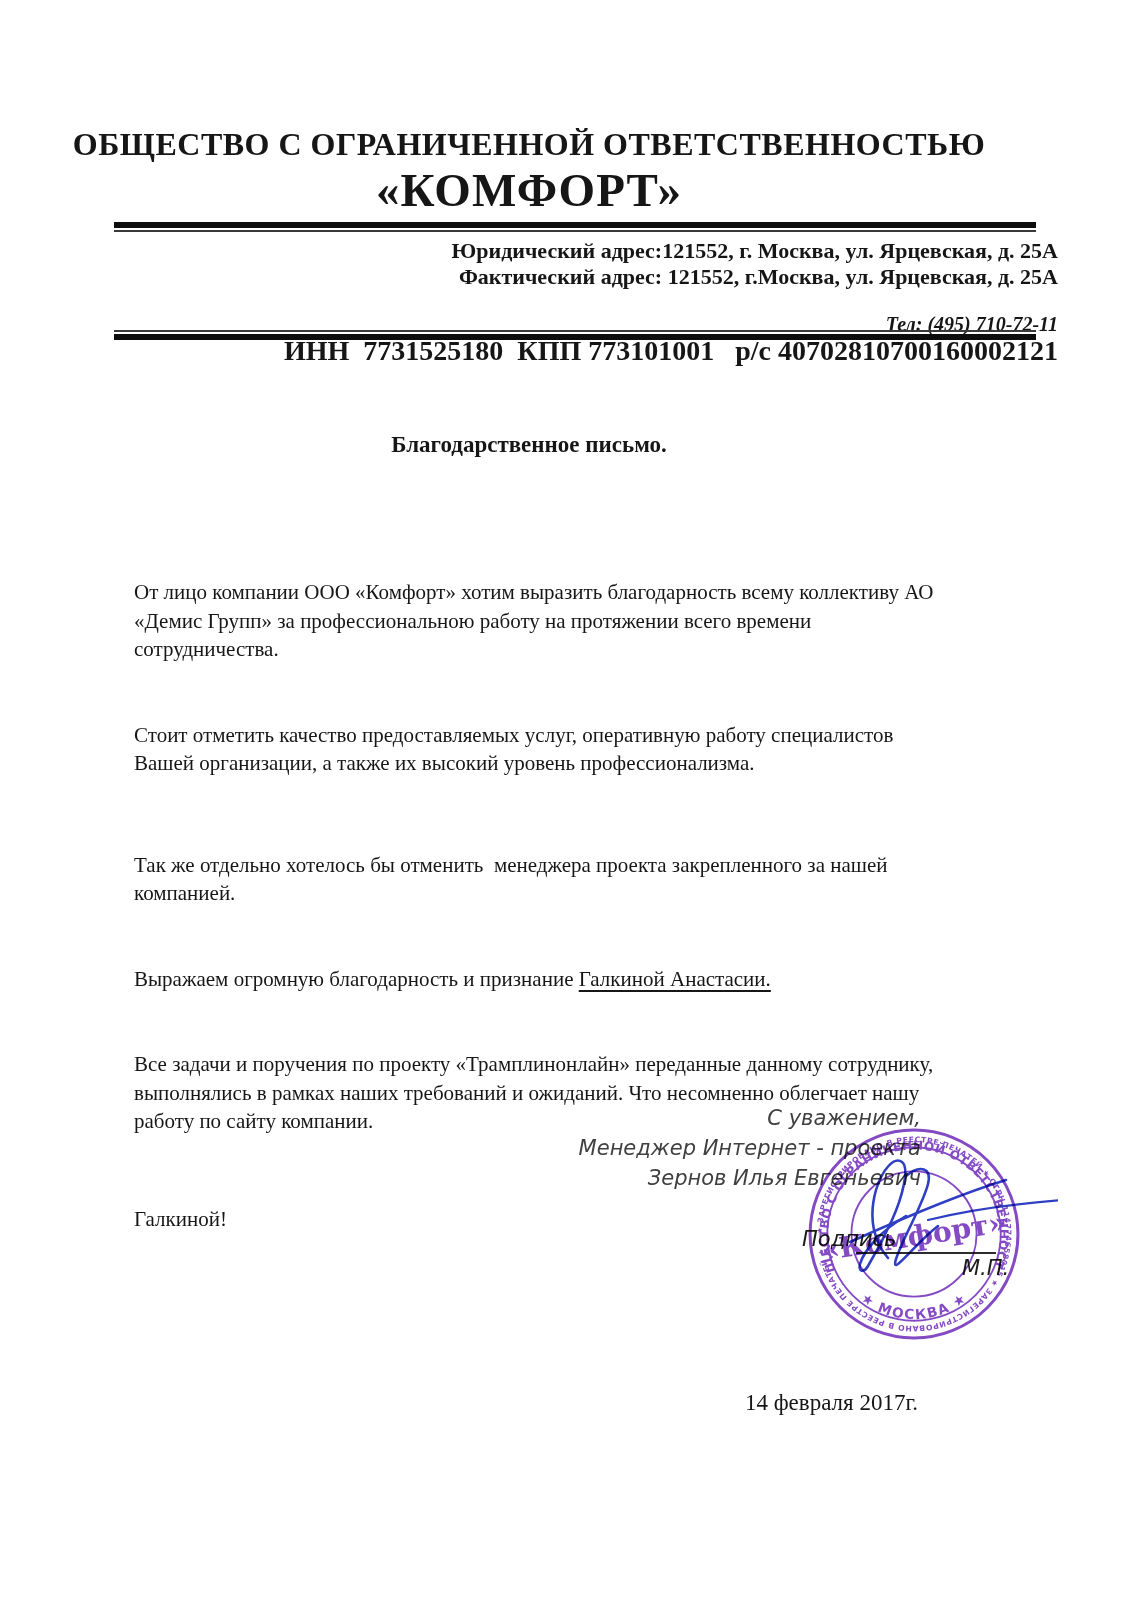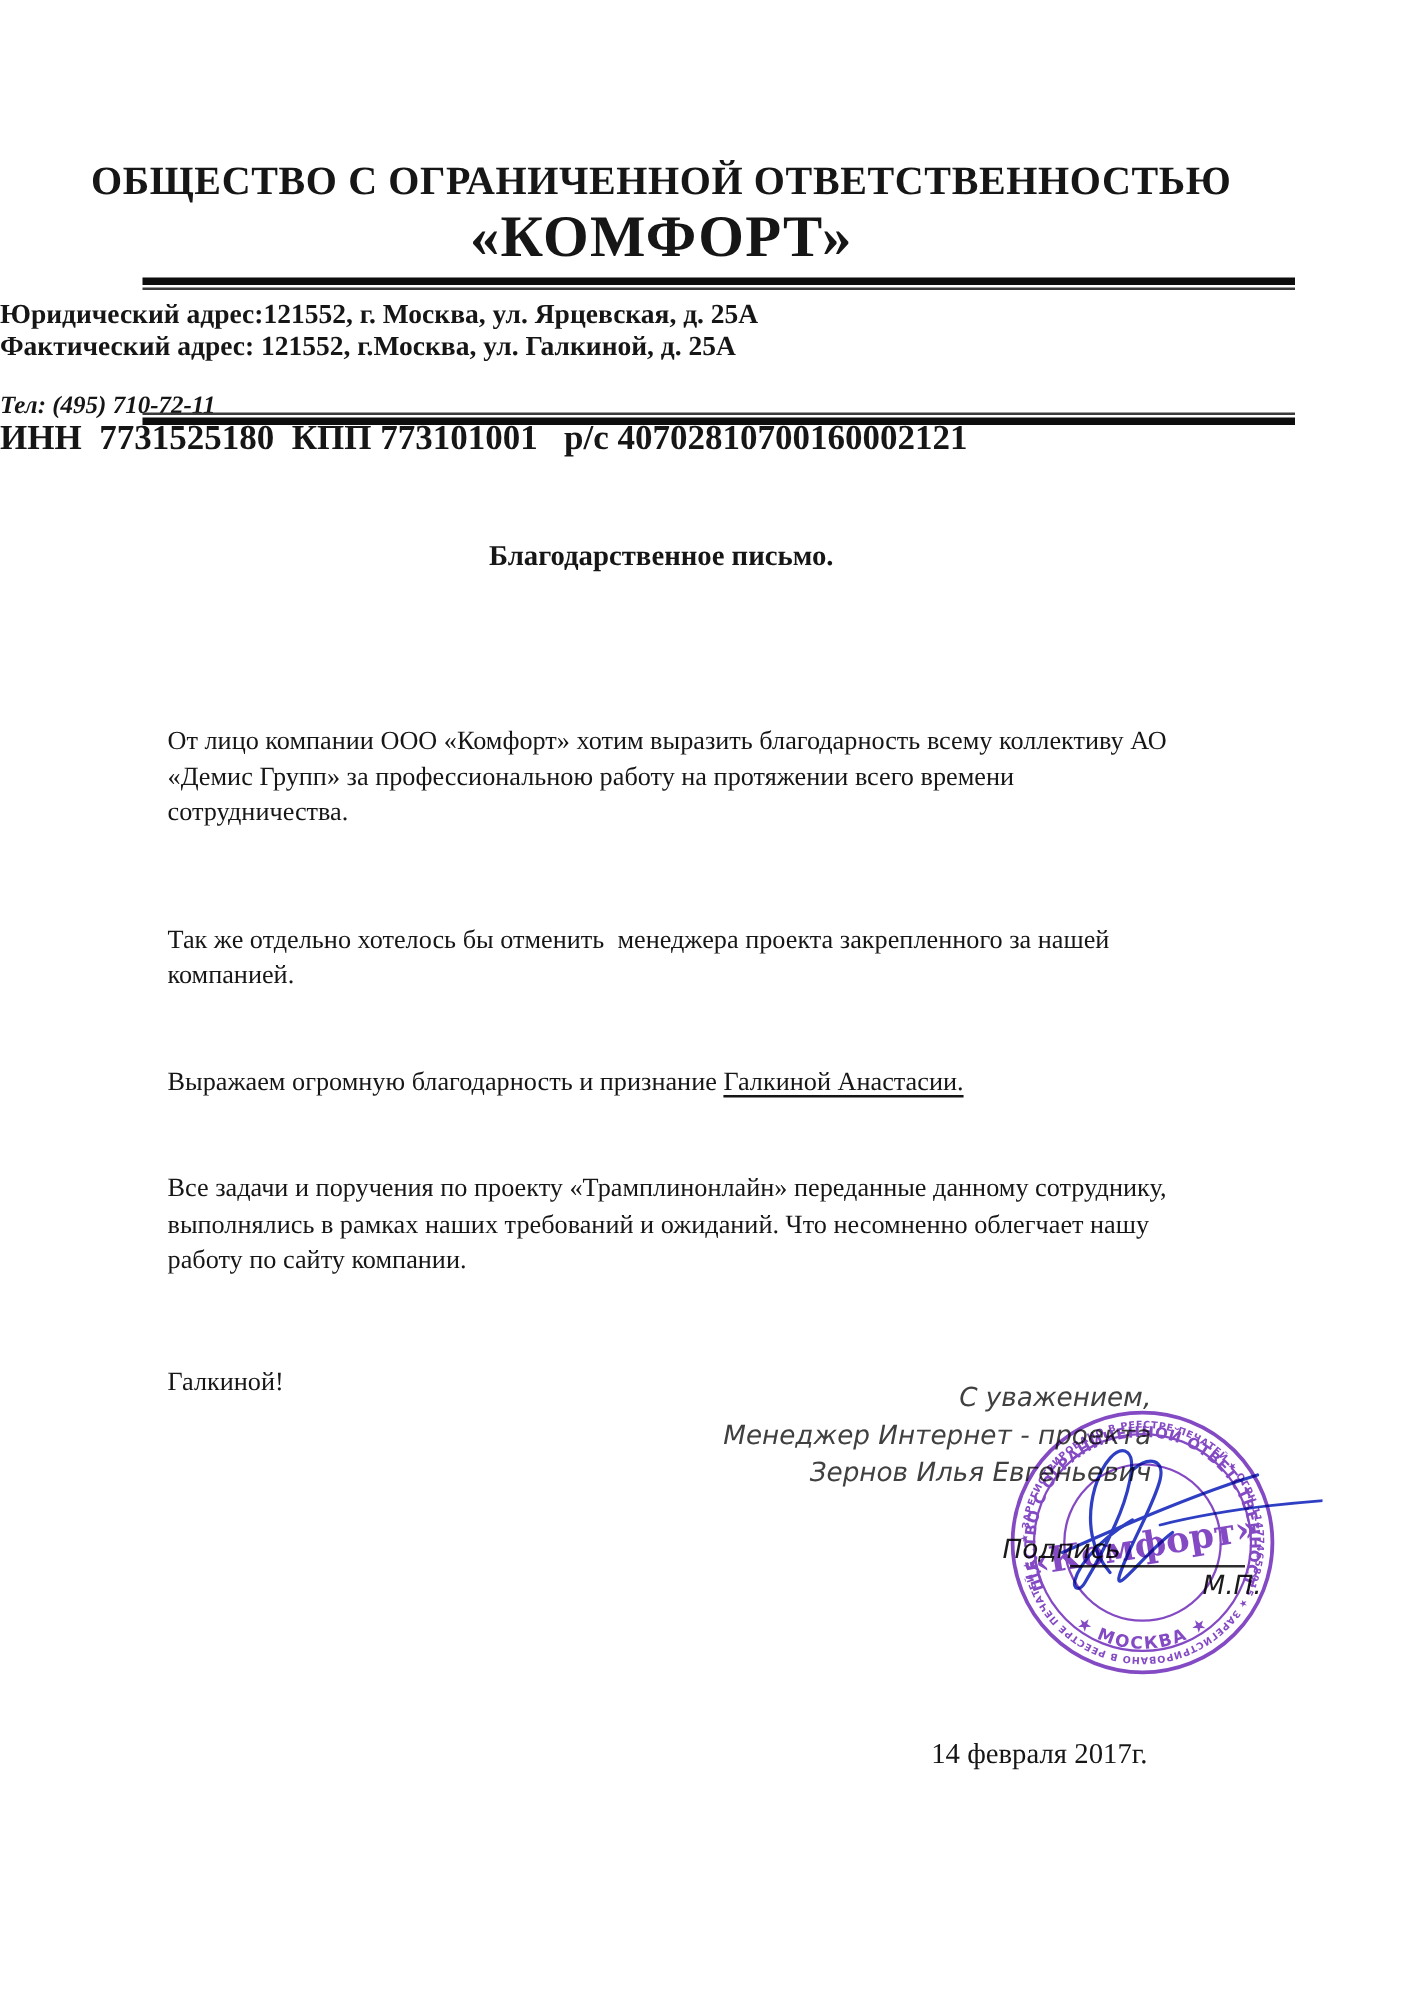--- a/index.html
+++ b/index.html
@@ -20,21 +20,21 @@
   .org-name{
     position:absolute;top:163px;left:0;width:100%;
     text-align:center;font-weight:bold;font-size:47px;letter-spacing:1px;
   }
   .rule{position:absolute;left:114px;width:922px;}
   .rule .thick{height:6px;background:#0d0d0d;}
   .rule .gap{height:2px;background:transparent;}
   .rule .thin{height:2px;background:#3a3a3a;}
   .rule-top{top:222px;}
   .rule-bottom{top:330px;}
-  .addr{position:absolute;left:0;width:100%;text-align:left;font-weight:bold;white-space:pre;}
+  .addr{position:absolute;left:0;width:100%;text-align:right;font-weight:bold;white-space:pre;}
   .addr-legal{top:238px;font-size:22px;}
   .addr-actual{top:264px;font-size:22px;}
   .addr-reg{top:290px;font-size:28px;margin-top:45px;}
   .addr-tel{top:313px;font-size:20px;font-style:italic;}
   
   .letter-title{
     position:absolute;top:432px;left:0;width:100%;
     text-align:center;font-weight:bold;font-size:23px;
   }
   .body-text{
@@ -93,36 +93,38 @@
   <div class="org-type">ОБЩЕСТВО С ОГРАНИЧЕННОЙ ОТВЕТСТВЕННОСТЬЮ</div>
   <div class="org-name">«КОМФОРТ»</div>
 
   <div class="rule rule-top">
     <div class="thick"></div>
     <div class="gap"></div>
     <div class="thin"></div>
   </div>
 
   <div class="addr addr-legal">Юридический адрес:121552, г. Москва, ул. Ярцевская, д. 25А</div>
-  <div class="addr addr-actual">Фактический адрес: 121552, г.Москва, ул. Галкиной, д. 25А</div>
+  <div class="addr addr-actual">Фактический адрес: 121552, г.Москва, ул. Ярцевская, д. 25А</div>
   <div class="addr addr-reg">ИНН  7731525180  КПП 773101001   р/с 40702810700160002121</div>
   <div class="addr addr-tel">Тел: (495) 710-72-11</div>
 
   <div class="rule rule-bottom">
     <div class="thin"></div>
     <div class="gap"></div>
     <div class="thick"></div>
   </div>
 
   <div class="letter-title">Благодарственное письмо.</div>
 
   <div class="body-text">
     <p>От лицо компании ООО «Комфорт» хотим выразить благодарность всему коллективу АО
 «Демис Групп» за профессиональною работу на протяжении всего времени
 сотрудничества.</p>
+    <p>Стоит отметить качество предоставляемых услуг, оперативную работу специалистов
+Вашей организации, а также их высокий уровень профессионализма.</p>
     <p class="sp">Так же отдельно хотелось бы отменить  менеджера проекта закрепленного за нашей
 компанией.</p>
     <p><span>Выражаем огромную благодарность и признание </span><span class="uname">Галкиной Анастасии.</span></p>
     <p>Все задачи и поручения по проекту «Трамплинонлайн» переданные данному сотруднику,
 выполнялись в рамках наших требований и ожиданий. Что несомненно облегчает нашу
 работу по сайту компании.</p>
     <p class="sp2">Галкиной!</p>
   </div>
 
   <div class="sig-block">

